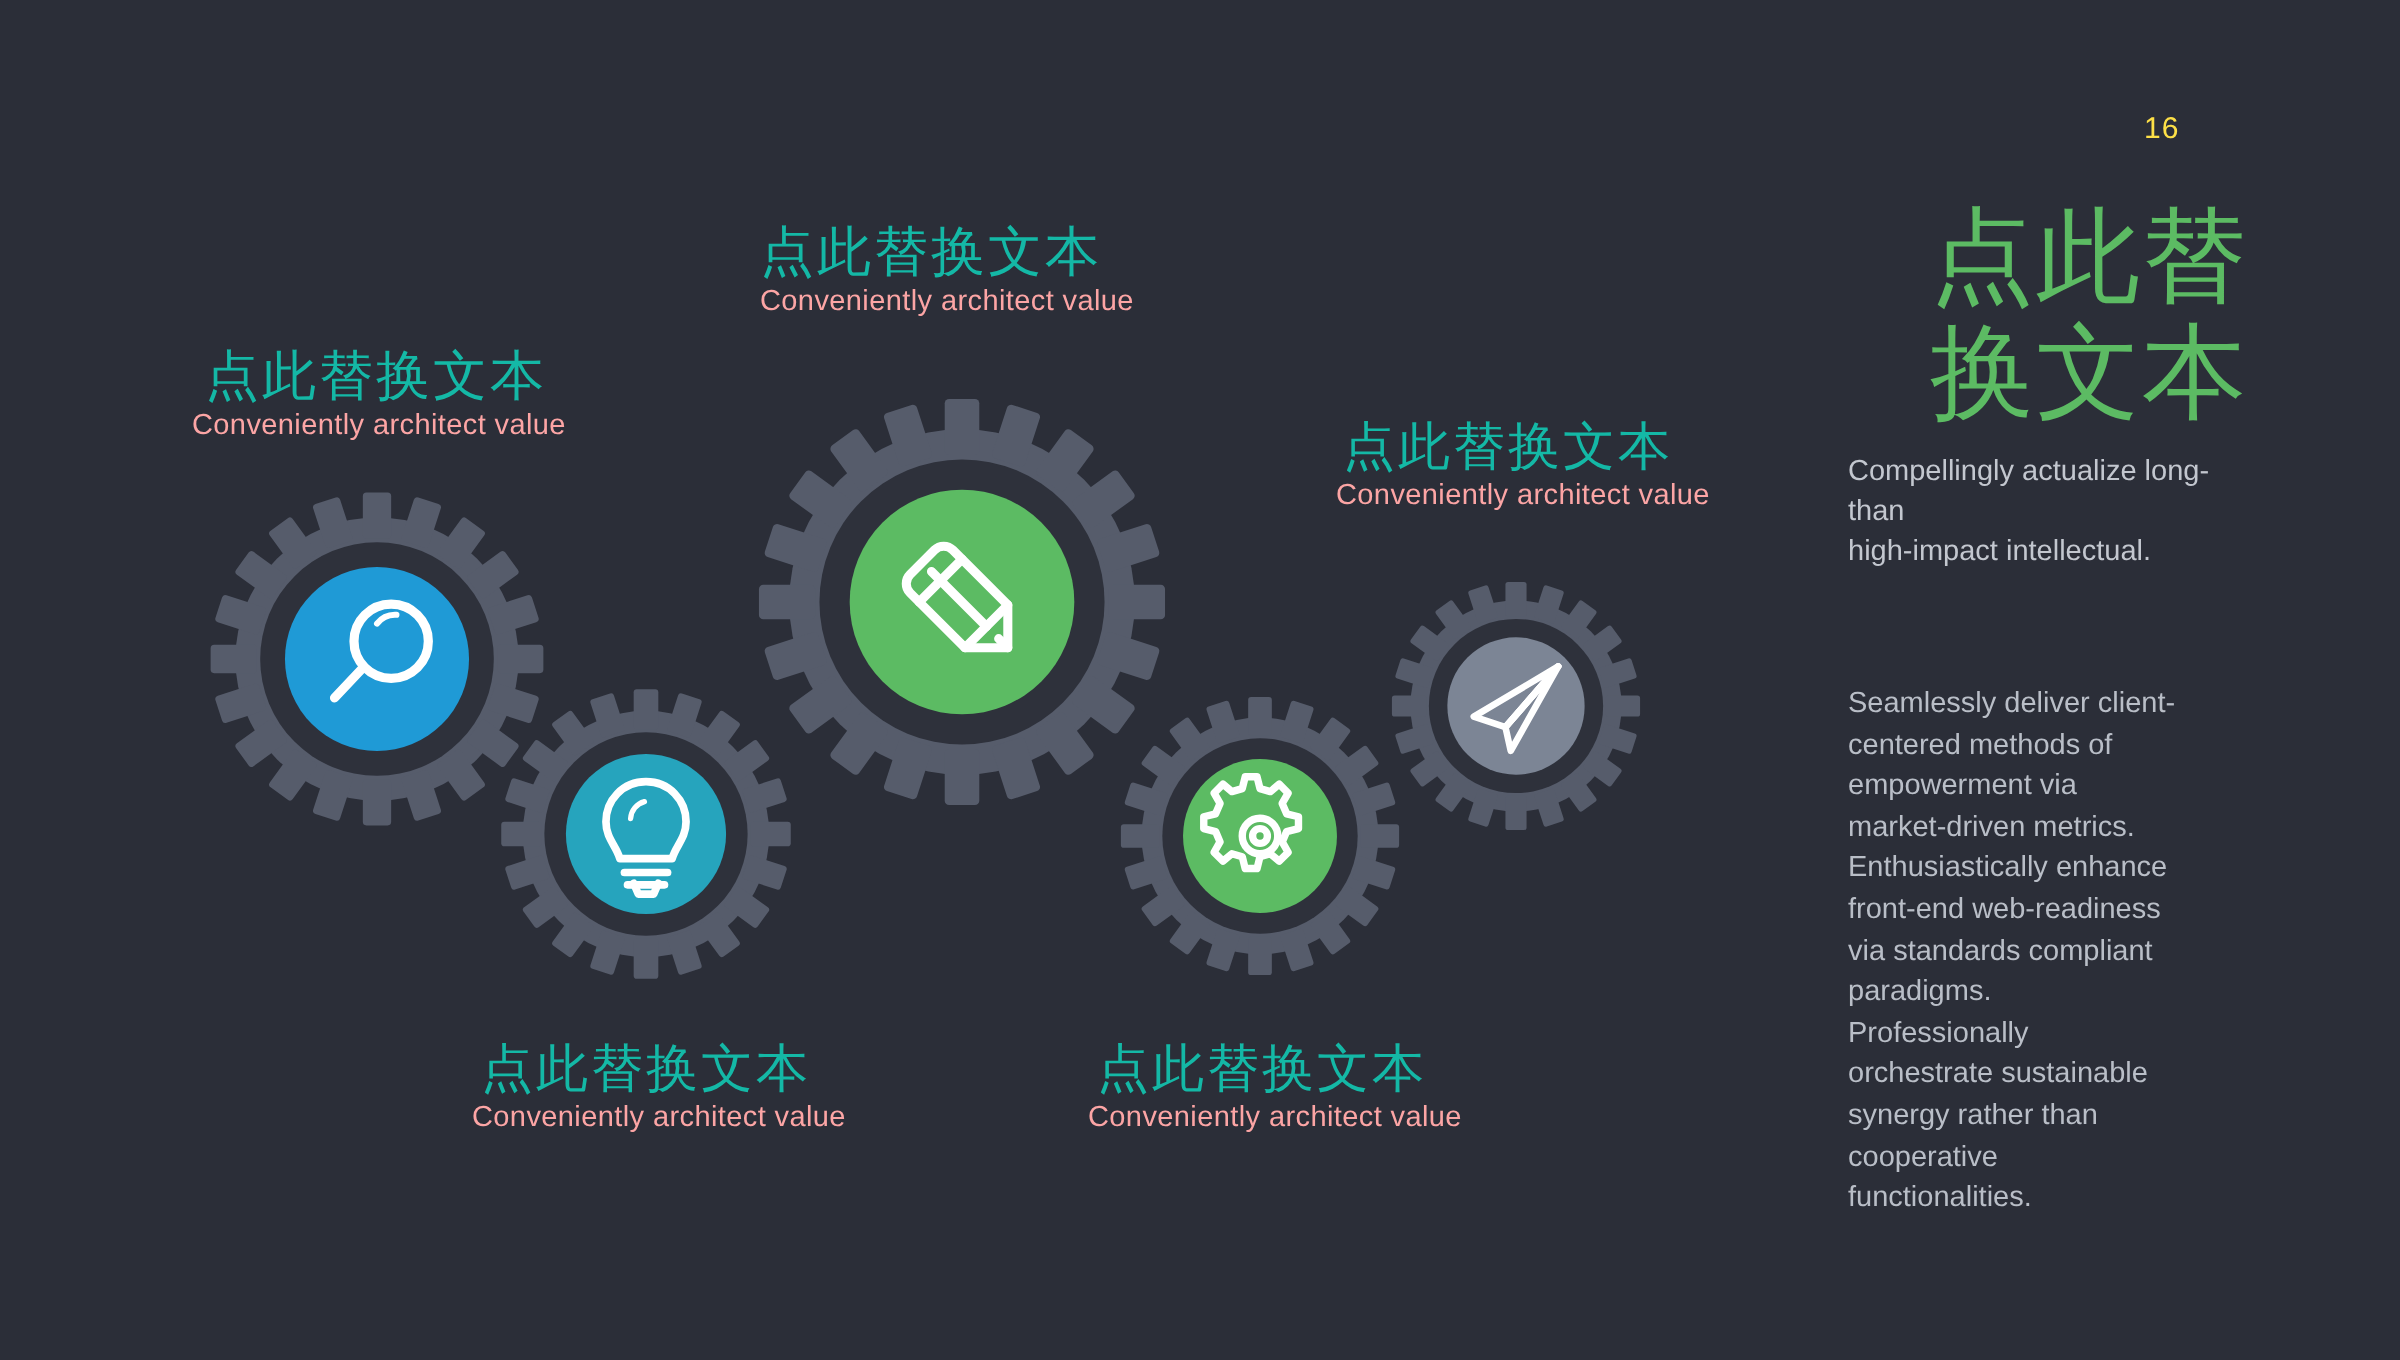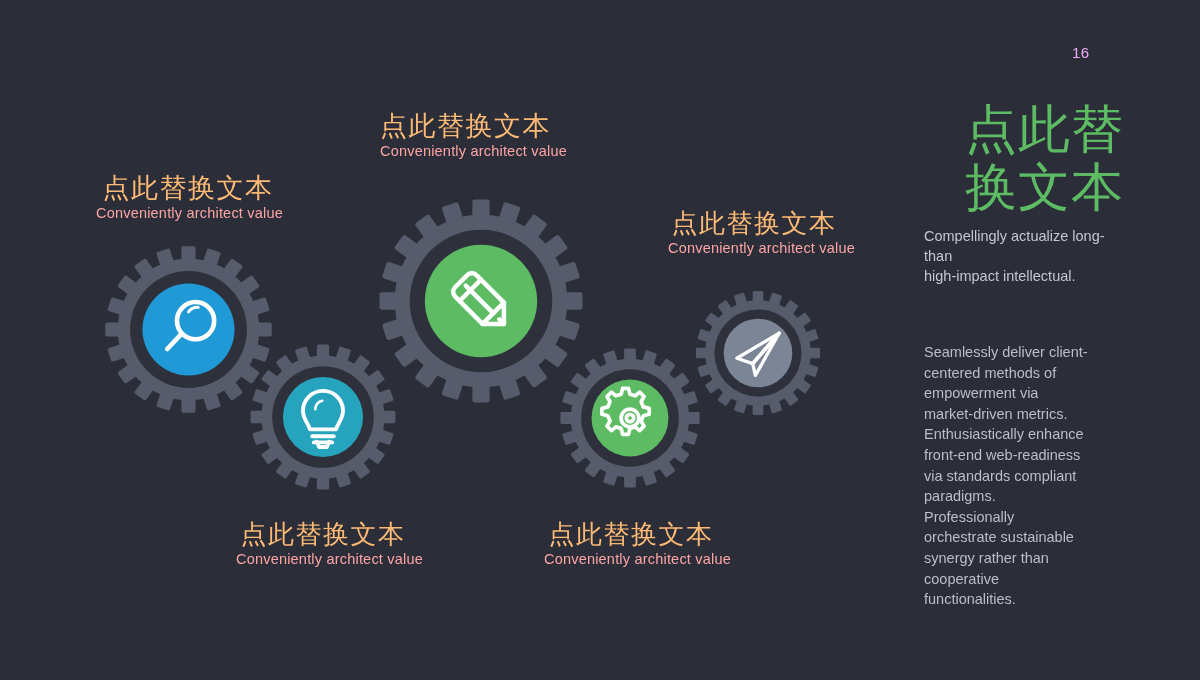--- a/index.html
+++ b/index.html
@@ -14,24 +14,24 @@
     position: relative;
     width: 1200px;
     height: 680px;
     background: #2b2e38;
     overflow: hidden;
   }
 
   
   .page-number {
     position: absolute;
-    top: 44px;
+    top: 56px;
     left: 1072px;
     font-size: 15px;
-    color: #f0abfc;
+    color: #fde047;
     letter-spacing: 0.5px;
   }
 
   
   .right-col {
     position: absolute;
     left: 924px;
     top: 100px;
     width: 200px;
   }
@@ -75,21 +75,21 @@
 
   
   .label {
     position: absolute;
     text-align: center;
     white-space: nowrap;
   }
   .label .cn {
     font-size: 26px;
     line-height: 32px;
-    color: #fdba74;
+    color: #14b8a6;
     font-weight: 400;
     letter-spacing: 1.5px;
   }
   .label .en {
     font-size: 14.5px;
     line-height: 19px;
     color: #fca5a5;
     letter-spacing: 0.2px;
   }
   .label.lg .cn { font-size: 27px; }

